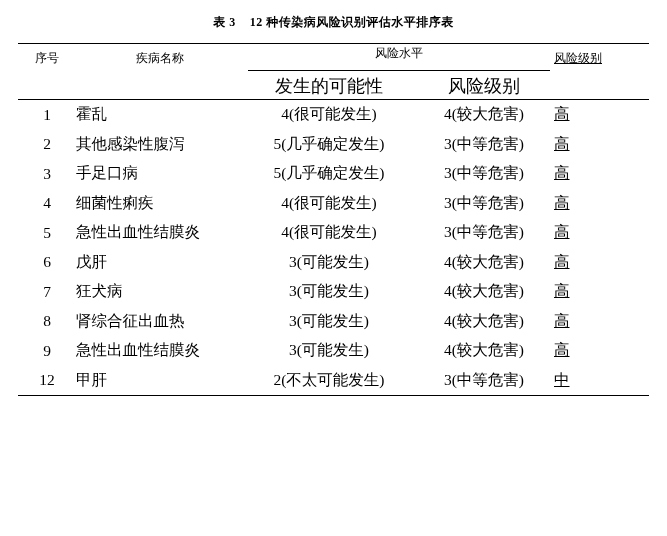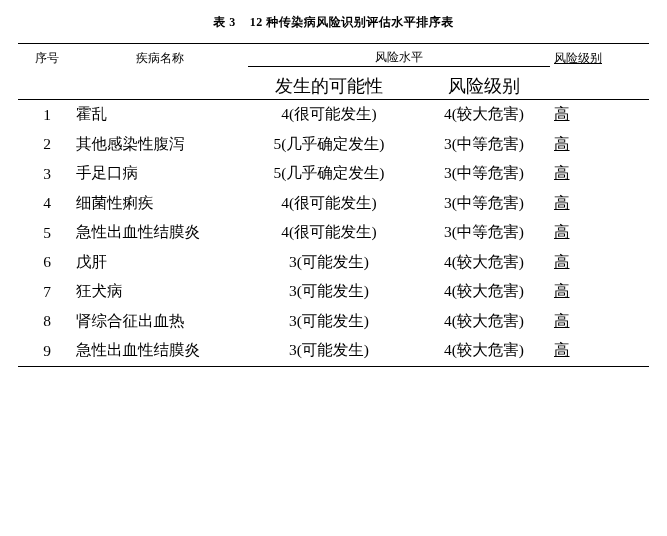--- a/index.html
+++ b/index.html
@@ -65,21 +65,21 @@
     height: 28px;
     text-align: center;
     font-size: 12px;
     margin-top: 33px;
   }
   .hdr1 td.risk-group {
     position: relative;
   }
   .hdr1 td.risk-group .underline {
     display: block;
-    padding-bottom: 0;
+    padding-bottom: 8px;
     border-bottom: 1.1px solid #000;
     margin: 0 4px;
   }
   .hdr2 td {
     height: 27px;
     text-align: center;
     font-size: 18px;
   }
   tbody.body tr td {
     height: 29.5px;
@@ -182,20 +182,27 @@
           <td class="c-cons nowrap">4(较大危害)</td>
           <td class="c-level nowrap">高</td>
         </tr>
         <tr>
           <td class="c-seq nowrap">9</td>
           <td class="c-name nowrap">急性出血性结膜炎</td>
           <td class="c-like nowrap">3(可能发生)</td>
           <td class="c-cons nowrap">4(较大危害)</td>
           <td class="c-level nowrap">高</td>
         </tr>
+        <tr>
+          <td class="c-seq nowrap">12</td>
+          <td class="c-name nowrap">甲肝</td>
+          <td class="c-like nowrap">2(不太可能发生)</td>
+          <td class="c-cons nowrap">3(中等危害)</td>
+          <td class="c-level nowrap">中</td>
+        </tr>
       </tbody>
     <tbody>
       <tr class="rule-bottom">
         <td colspan="5"></td>
       </tr>
     </tbody>
   </table>
 
 </div>
 

